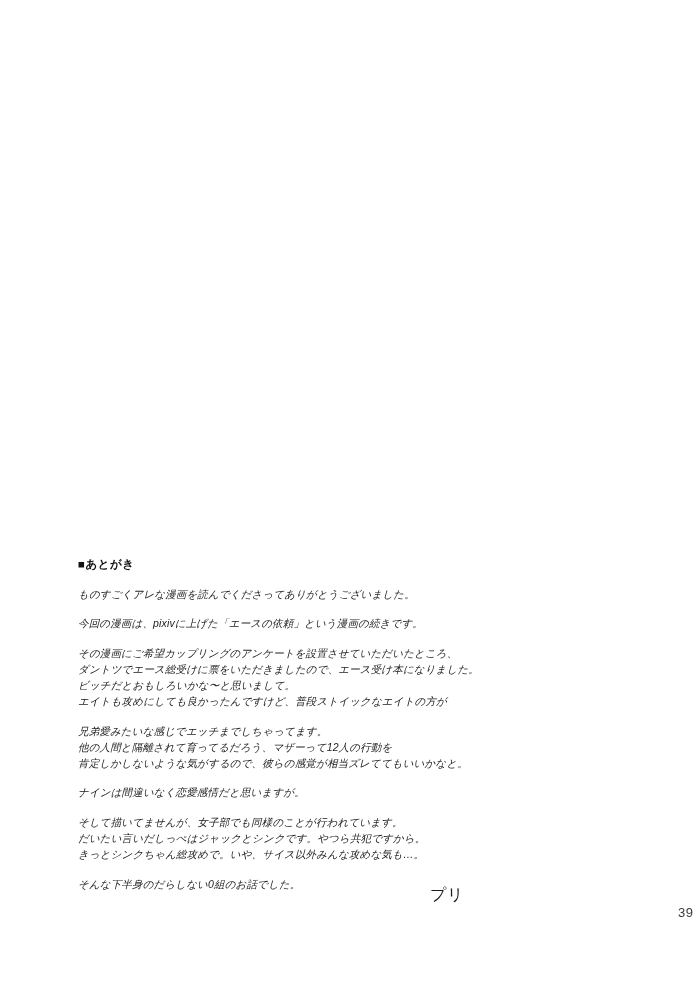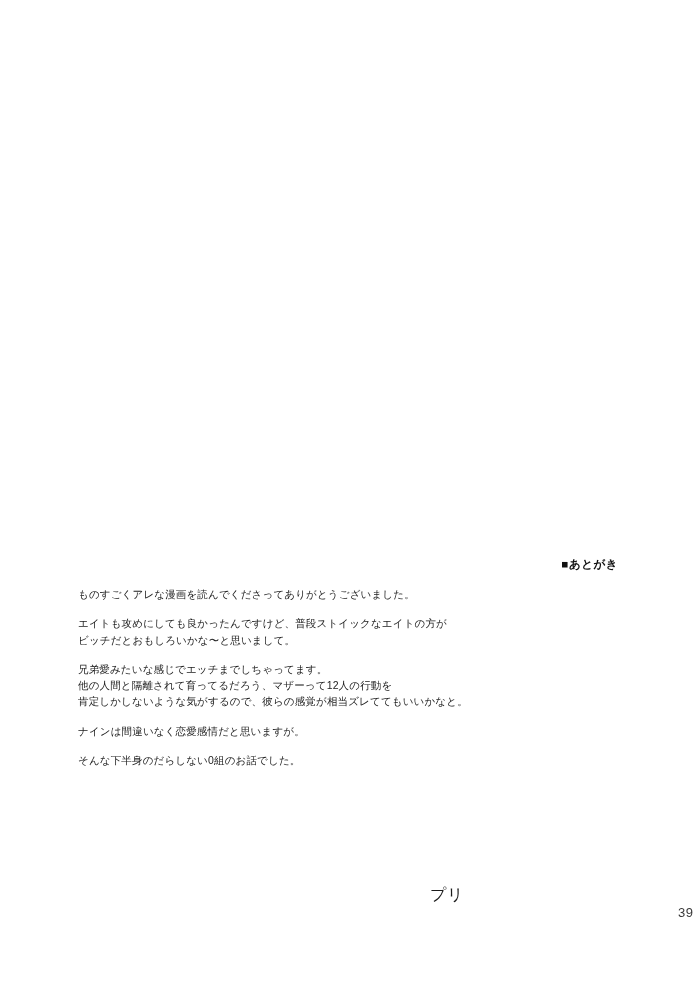--- a/index.html
+++ b/index.html
@@ -29,35 +29,35 @@
     top: 556px;
     width: 540px;
   }
   .heading {
     font-size: 11.5px;
     font-weight: bold;
     letter-spacing: 0.5px;
     color: #111111;
     margin: 0 0 14px 0;
     line-height: 1.4;
-    text-align: right;
   }
   .para {
     font-size: 10.5px;
     line-height: 1.55;
     color: #1b1b1b;
     margin: 0 0 13px 0;
     letter-spacing: 0.15px;
   }
   .para:last-child {
     margin-bottom: 8px;
   }
   .para .line {
     display: block;
     white-space: pre;
+    font-style: italic;
   }
   .signature {
     position: absolute;
     left: 430px;
     top: 885px;
     font-size: 16px;
     letter-spacing: 0.6px;
     color: #1b1b1b;
   }
   .page-number {
@@ -76,37 +76,45 @@
 
   <div class="afterword">
 
     <div class="heading">■あとがき</div>
 
     <p class="para">
       <span class="line">ものすごくアレな漫画を読んでくださってありがとうございました。</span>
     </p>
 
     <p class="para">
+      <span class="line">今回の漫画は、pixivに上げた「エースの依頼」という漫画の続きです。</span>
     </p>
 
     <p class="para">
+      <span class="line">その漫画にご希望カップリングのアンケートを設置させていただいたところ、</span>
+      <span class="line">ダントツでエース総受けに票をいただきましたので、エース受け本になりました。</span>
+      <span class="line">ビッチだとおもしろいかな〜と思いまして。</span>
       <span class="line">エイトも攻めにしても良かったんですけど、普段ストイックなエイトの方が</span>
-      <span class="line">ビッチだとおもしろいかな〜と思いまして。</span>
     </p>
 
     <p class="para">
       <span class="line">兄弟愛みたいな感じでエッチまでしちゃってます。</span>
       <span class="line">他の人間と隔離されて育ってるだろう、マザーって12人の行動を</span>
       <span class="line">肯定しかしないような気がするので、彼らの感覚が相当ズレててもいいかなと。</span>
     </p>
 
     <p class="para">
       <span class="line">ナインは間違いなく恋愛感情だと思いますが。</span>
     </p>
 
+    <p class="para">
+      <span class="line">そして描いてませんが、女子部でも同様のことが行われています。</span>
+      <span class="line">だいたい言いだしっぺはジャックとシンクです。やつら共犯ですから。</span>
+      <span class="line">きっとシンクちゃん総攻めで。いや、サイス以外みんな攻めな気も…。</span>
+    </p>
 
     <p class="para">
       <span class="line">そんな下半身のだらしない0組のお話でした。</span>
     </p>
 
   </div>
 
   <div class="signature">プリ</div>
 
   <div class="page-number">39</div>

